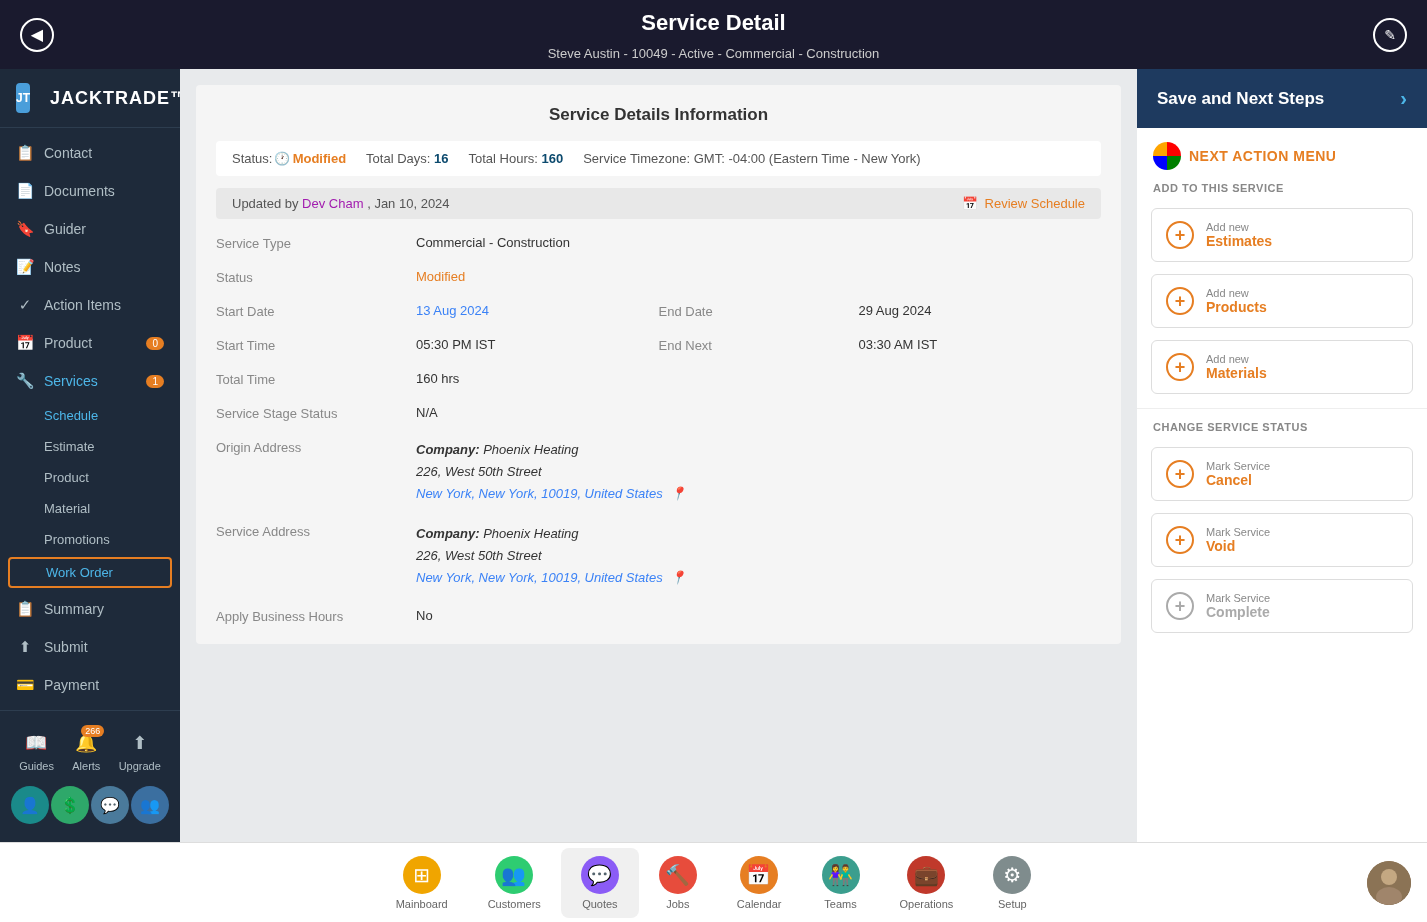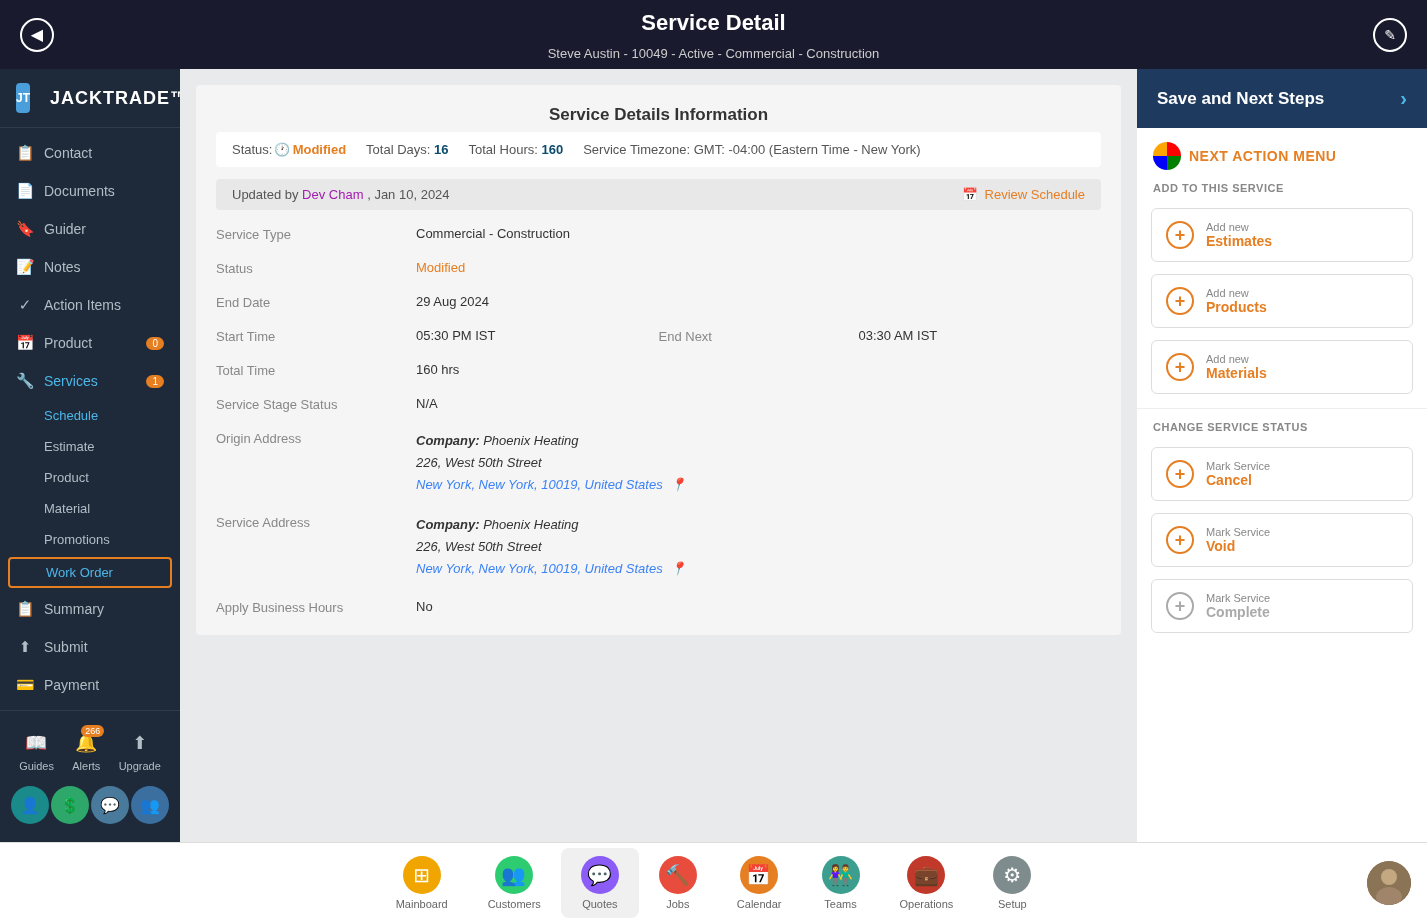--- a/index.html
+++ b/index.html
@@ -145,21 +145,21 @@
     .main-content::-webkit-scrollbar-thumb { background: #999; }
 
     
     .service-card {
       background: #f5f5f5;
       border-radius: 4px;
       padding: 20px;
     }
     .service-card h2 {
       text-align: center; font-size: 17px; font-weight: bold;
-      margin-bottom: 7px; color: #333;
+      margin-bottom: 16px; color: #333;
     }
 
     .status-bar {
       display: flex; align-items: center; gap: 20px;
       background: white; padding: 10px 16px; border-radius: 4px;
       margin-bottom: 12px; font-size: 13px; color: #555;
     }
     .status-bar .status-label { display: flex; align-items: center; gap: 2px; }
     .status-modified { color: #e67e22; font-weight: bold; }
     .status-val { font-weight: bold; color: #0c4a6e; }
@@ -447,20 +447,24 @@
             <div class="detail-value">Commercial - Construction</div>
           </div>
 
           <div class="detail-row">
             <div class="detail-label">Status</div>
             <div class="detail-value orange">Modified</div>
           </div>
 
           <div class="two-col-detail">
             <div class="detail-row">
+              <div class="detail-label">Start Date</div>
+              <div class="detail-value blue">13 Aug 2024</div>
+            </div>
+            <div class="detail-row">
               <div class="detail-label">End Date</div>
               <div class="detail-value">29 Aug 2024</div>
             </div>
           </div>
 
           <div class="two-col-detail">
             <div class="detail-row">
               <div class="detail-label">Start Time</div>
               <div class="detail-value">05:30 PM IST</div>
             </div>

